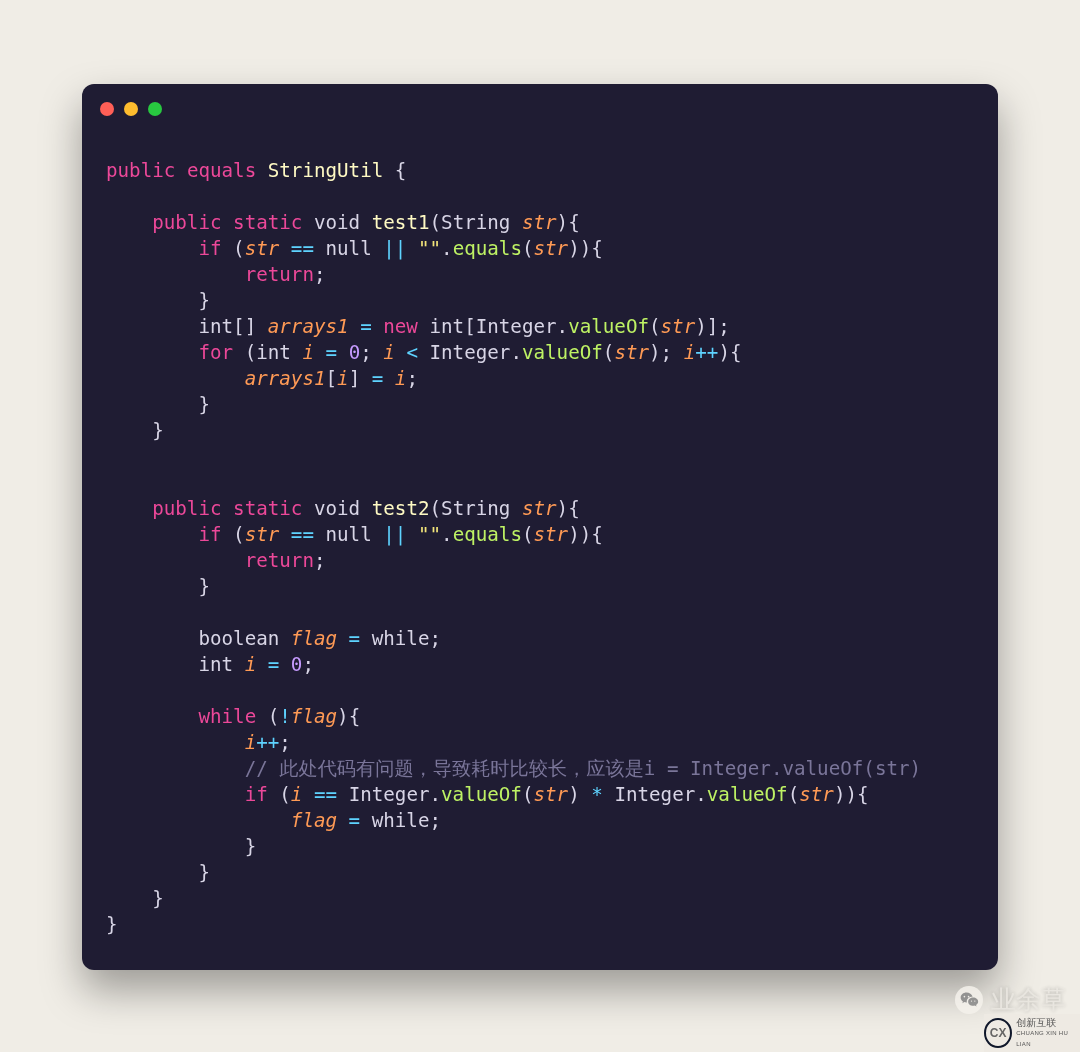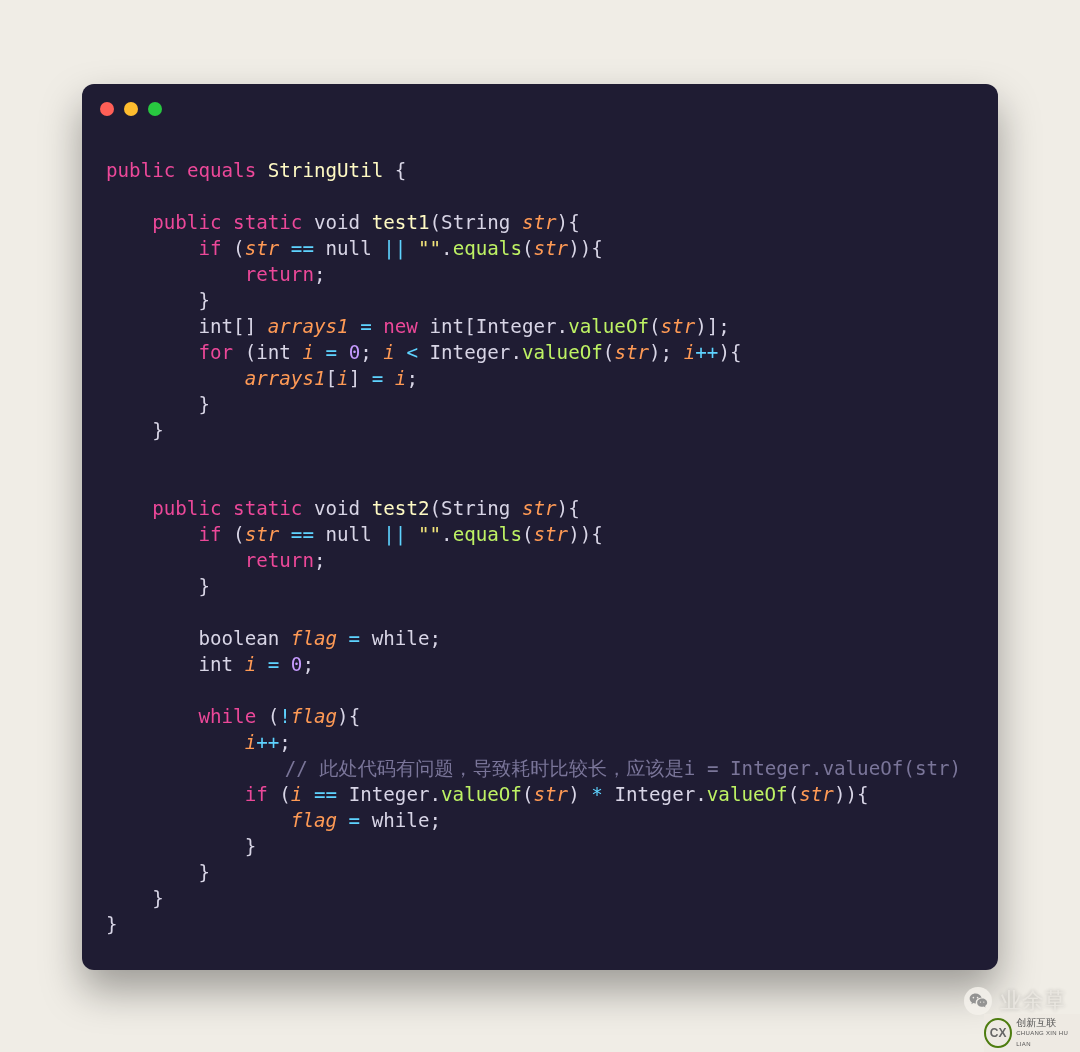--- a/index.html
+++ b/index.html
@@ -50,32 +50,32 @@
     line-height: 26px;
     white-space: pre;
   }
   .tok-keyword { color: #ec4899; }        
   .tok-type    { color: #fef9c3; }        
   .tok-method  { color: #bef264; }        
   .tok-param   { color: #ff9a55; font-style: italic; }        
   .tok-num     { color: #c79bff; }        
   .tok-string  { color: #f3e57a; }        
   .tok-op      { color: #5ed3ff; }        
-  .tok-comment { color: #7a7599; margin-left: 40px; }        
+  .tok-comment { color: #7a7599; }        
 
   .watermark {
     position: absolute;
     right: 14px;
     bottom: 36px;
     display: flex;
     align-items: center;
     gap: 8px;
     color: #e8e5df;
     font-family: sans-serif;
-    font-size: 22px;
+    font-size: 25px;
     text-shadow: 0 0 4px rgba(0,0,0,0.3);
     opacity: 0.85;
   }
   .wm-icon {
     width: 28px;
     height: 28px;
     border-radius: 50%;
     background: #f5f2ec;
     display: flex;
     align-items: center;
@@ -91,21 +91,21 @@
     background: #eeeae3;
     display: flex;
     align-items: center;
     justify-content: center;
     gap: 4px;
   }
   .corner-logo .cx-badge {
     width: 26px;
     height: 26px;
     border-radius: 50%;
-    border: 2px solid #4d7c0f;
+    border: 2px solid #0f172a;
     display:flex;
     align-items:center;
     justify-content:center;
     font: bold 12px sans-serif;
     color:#666;
   }
   .corner-text {
     font: 10px/11px sans-serif;
     color:#555;
   }

